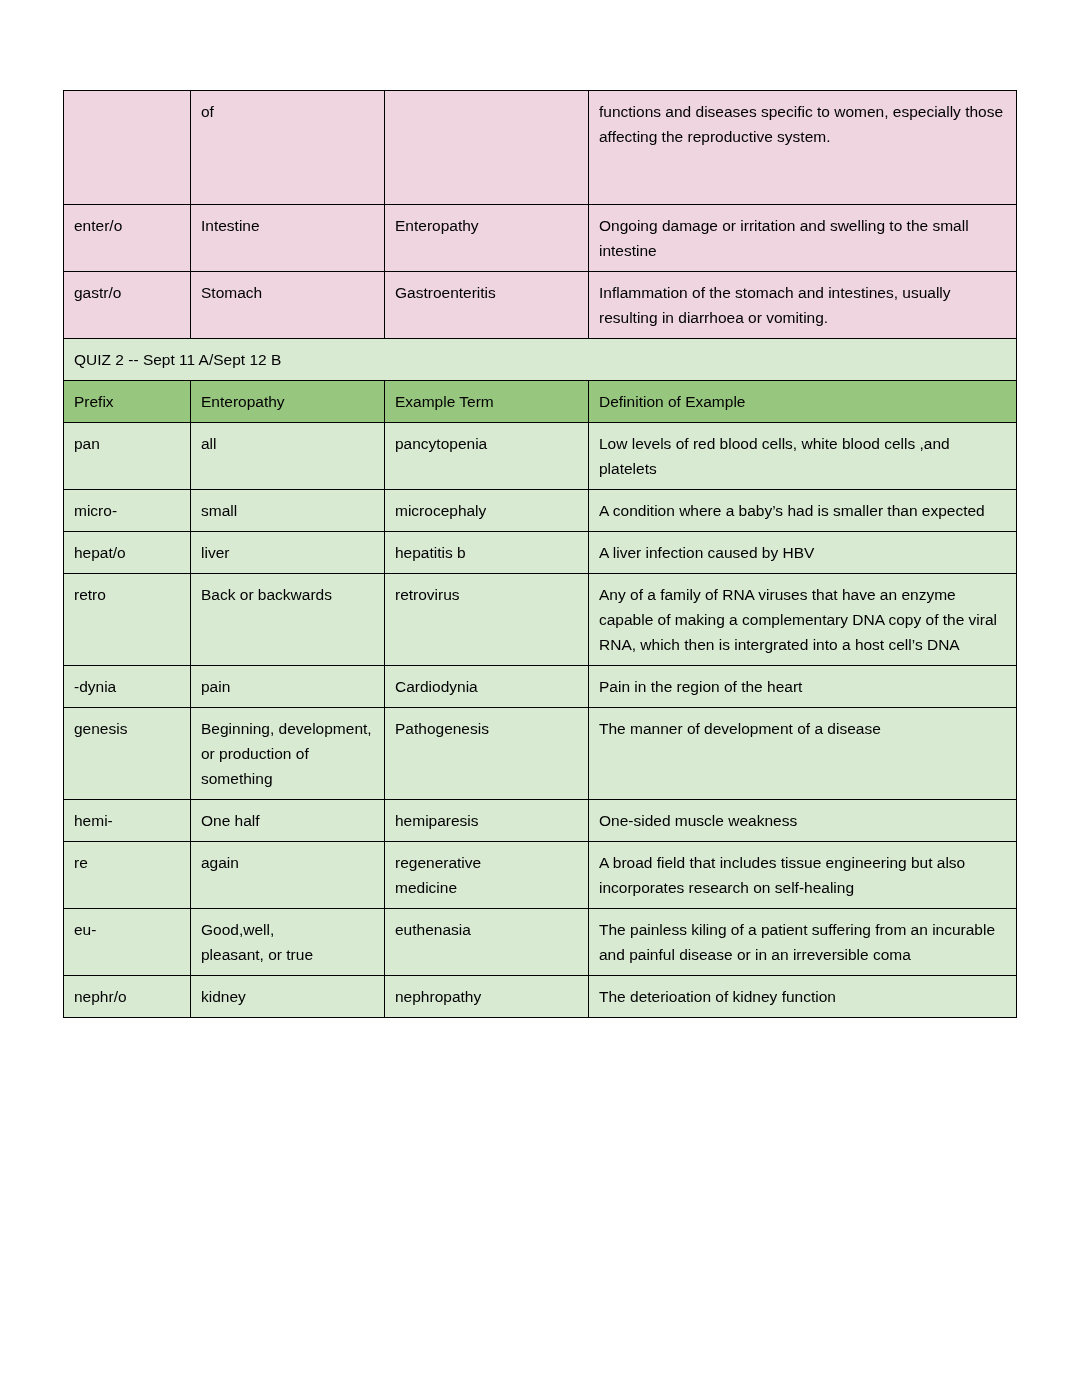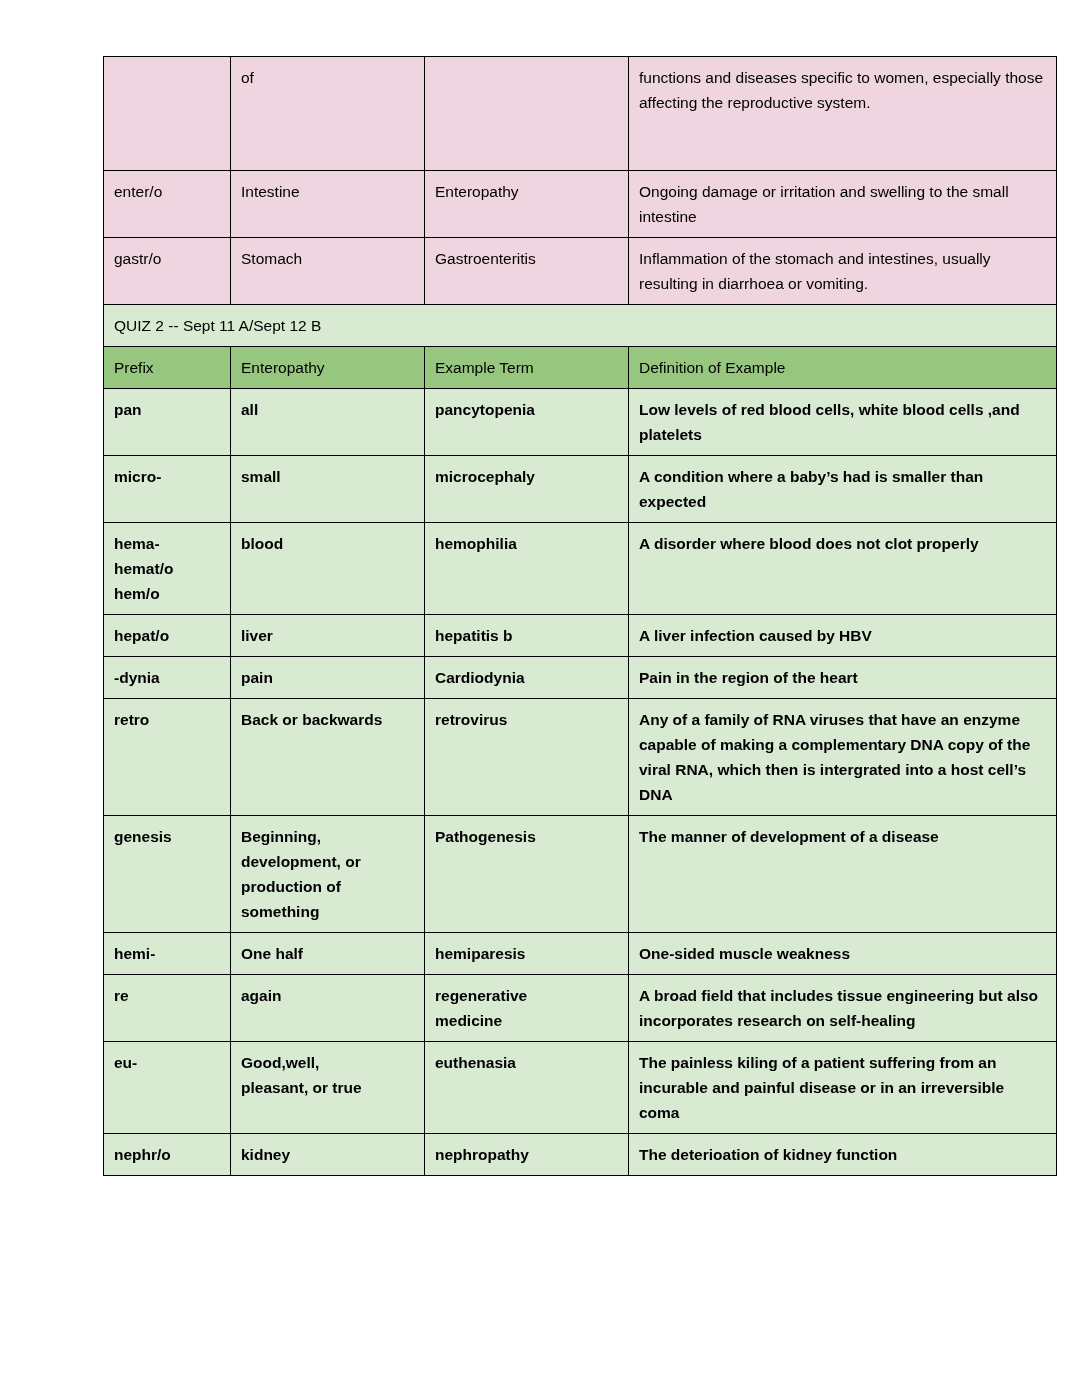--- a/index.html
+++ b/index.html
@@ -5,42 +5,41 @@
   html, body {
     margin: 0;
     padding: 0;
     background: #ffffff;
   }
   .page {
     width: 1008px;
     min-height: 1397px;
     background: var(--page-bg, #ffffff);
     box-sizing: border-box;
-    padding: 56px 63px 40px 63px;
-    margin-left: 40px;
+    padding: 90px 63px 40px 63px;
   }
   table.vocab {
     border-collapse: collapse;
     table-layout: fixed;
     width: 953px;
     font-family: "Liberation Sans", sans-serif;
     font-size: 15.5px;
     line-height: 25px;
     color: #000000;
   }
   table.vocab td {
     border: 1px solid var(--border, #000000);
     vertical-align: top;
     padding: 8px 10px;
     white-space: pre-line;
     overflow-wrap: break-word;
     box-sizing: border-box;
   }
   tr.pink td { background: var(--pink, #efd5e0); }
-  tr.green td { background: var(--green, #d9ead3); font-weight: bold; }
+  tr.green td { background: var(--green, #d9ead3); }
   tr.head td { background: var(--header-green, #93c47d); }
   tr.section td {
     background: var(--green, #d9ead3);
     font-weight: normal;
   }
   tr.tall { height: 114px; }
 </style>
 </head>
 <body>
 
@@ -90,44 +89,36 @@
         <td>pancytopenia</td>
         <td>Low levels of red blood cells, white blood cells ,and platelets</td>
       </tr>
       <tr class="green">
         <td>micro-</td>
         <td>small</td>
         <td>microcephaly</td>
         <td>A condition where a baby’s had is smaller than expected</td>
       </tr>
       <tr class="green">
-        <td>hema-
-hemat/o
-hem/o</td>
-        <td>blood</td>
-        <td>hemophilia</td>
-        <td>A disorder where blood does not clot properly</td>
-      </tr>
-      <tr class="green">
         <td>hepat/o</td>
         <td>liver</td>
         <td>hepatitis b</td>
         <td>A liver infection caused by HBV</td>
       </tr>
       <tr class="green">
+        <td>retro</td>
+        <td>Back or backwards</td>
+        <td>retrovirus</td>
+        <td>Any of a family of RNA viruses that have an enzyme capable of making a complementary DNA copy of the viral RNA, which then is intergrated into a host cell’s DNA</td>
+      </tr>
+      <tr class="green">
         <td>-dynia</td>
         <td>pain</td>
         <td>Cardiodynia</td>
         <td>Pain in the region of the heart</td>
-      </tr>
-      <tr class="green">
-        <td>retro</td>
-        <td>Back or backwards</td>
-        <td>retrovirus</td>
-        <td>Any of a family of RNA viruses that have an enzyme capable of making a complementary DNA copy of the viral RNA, which then is intergrated into a host cell’s DNA</td>
       </tr>
       <tr class="green">
         <td>genesis</td>
         <td>Beginning, development, or production of something</td>
         <td>Pathogenesis</td>
         <td>The manner of development of a disease</td>
       </tr>
       <tr class="green">
         <td>hemi-</td>
         <td>One half</td>

